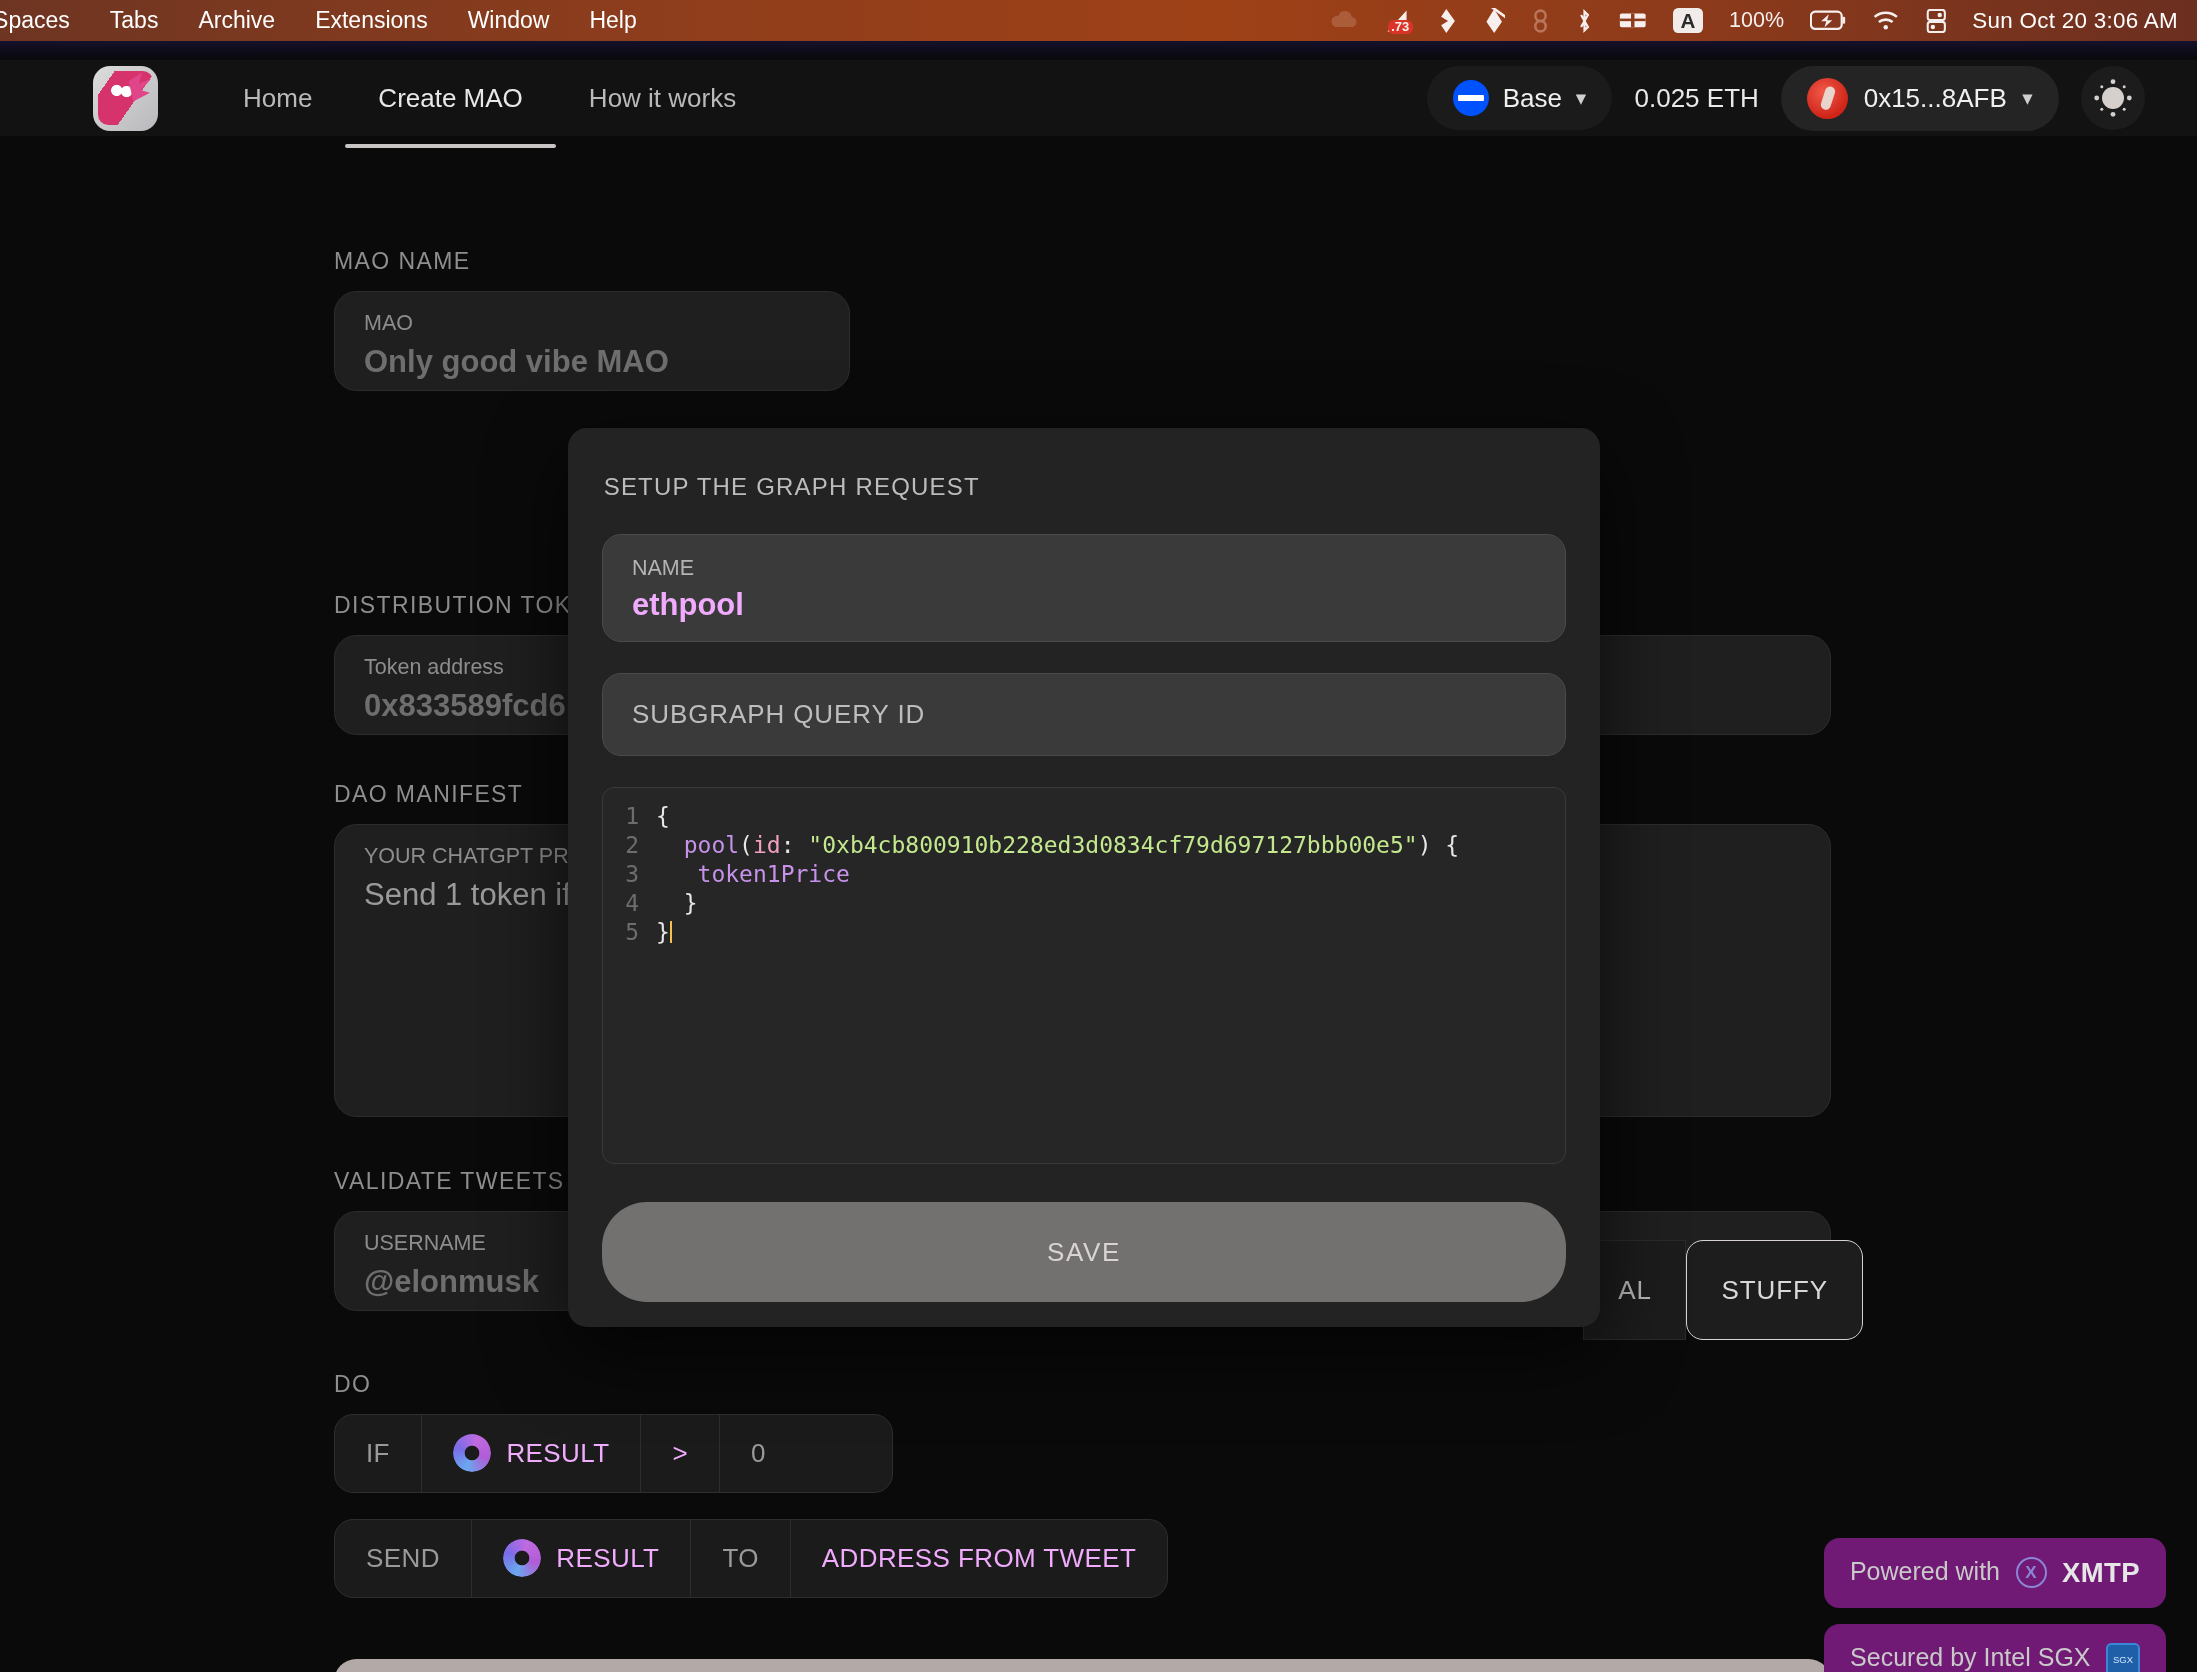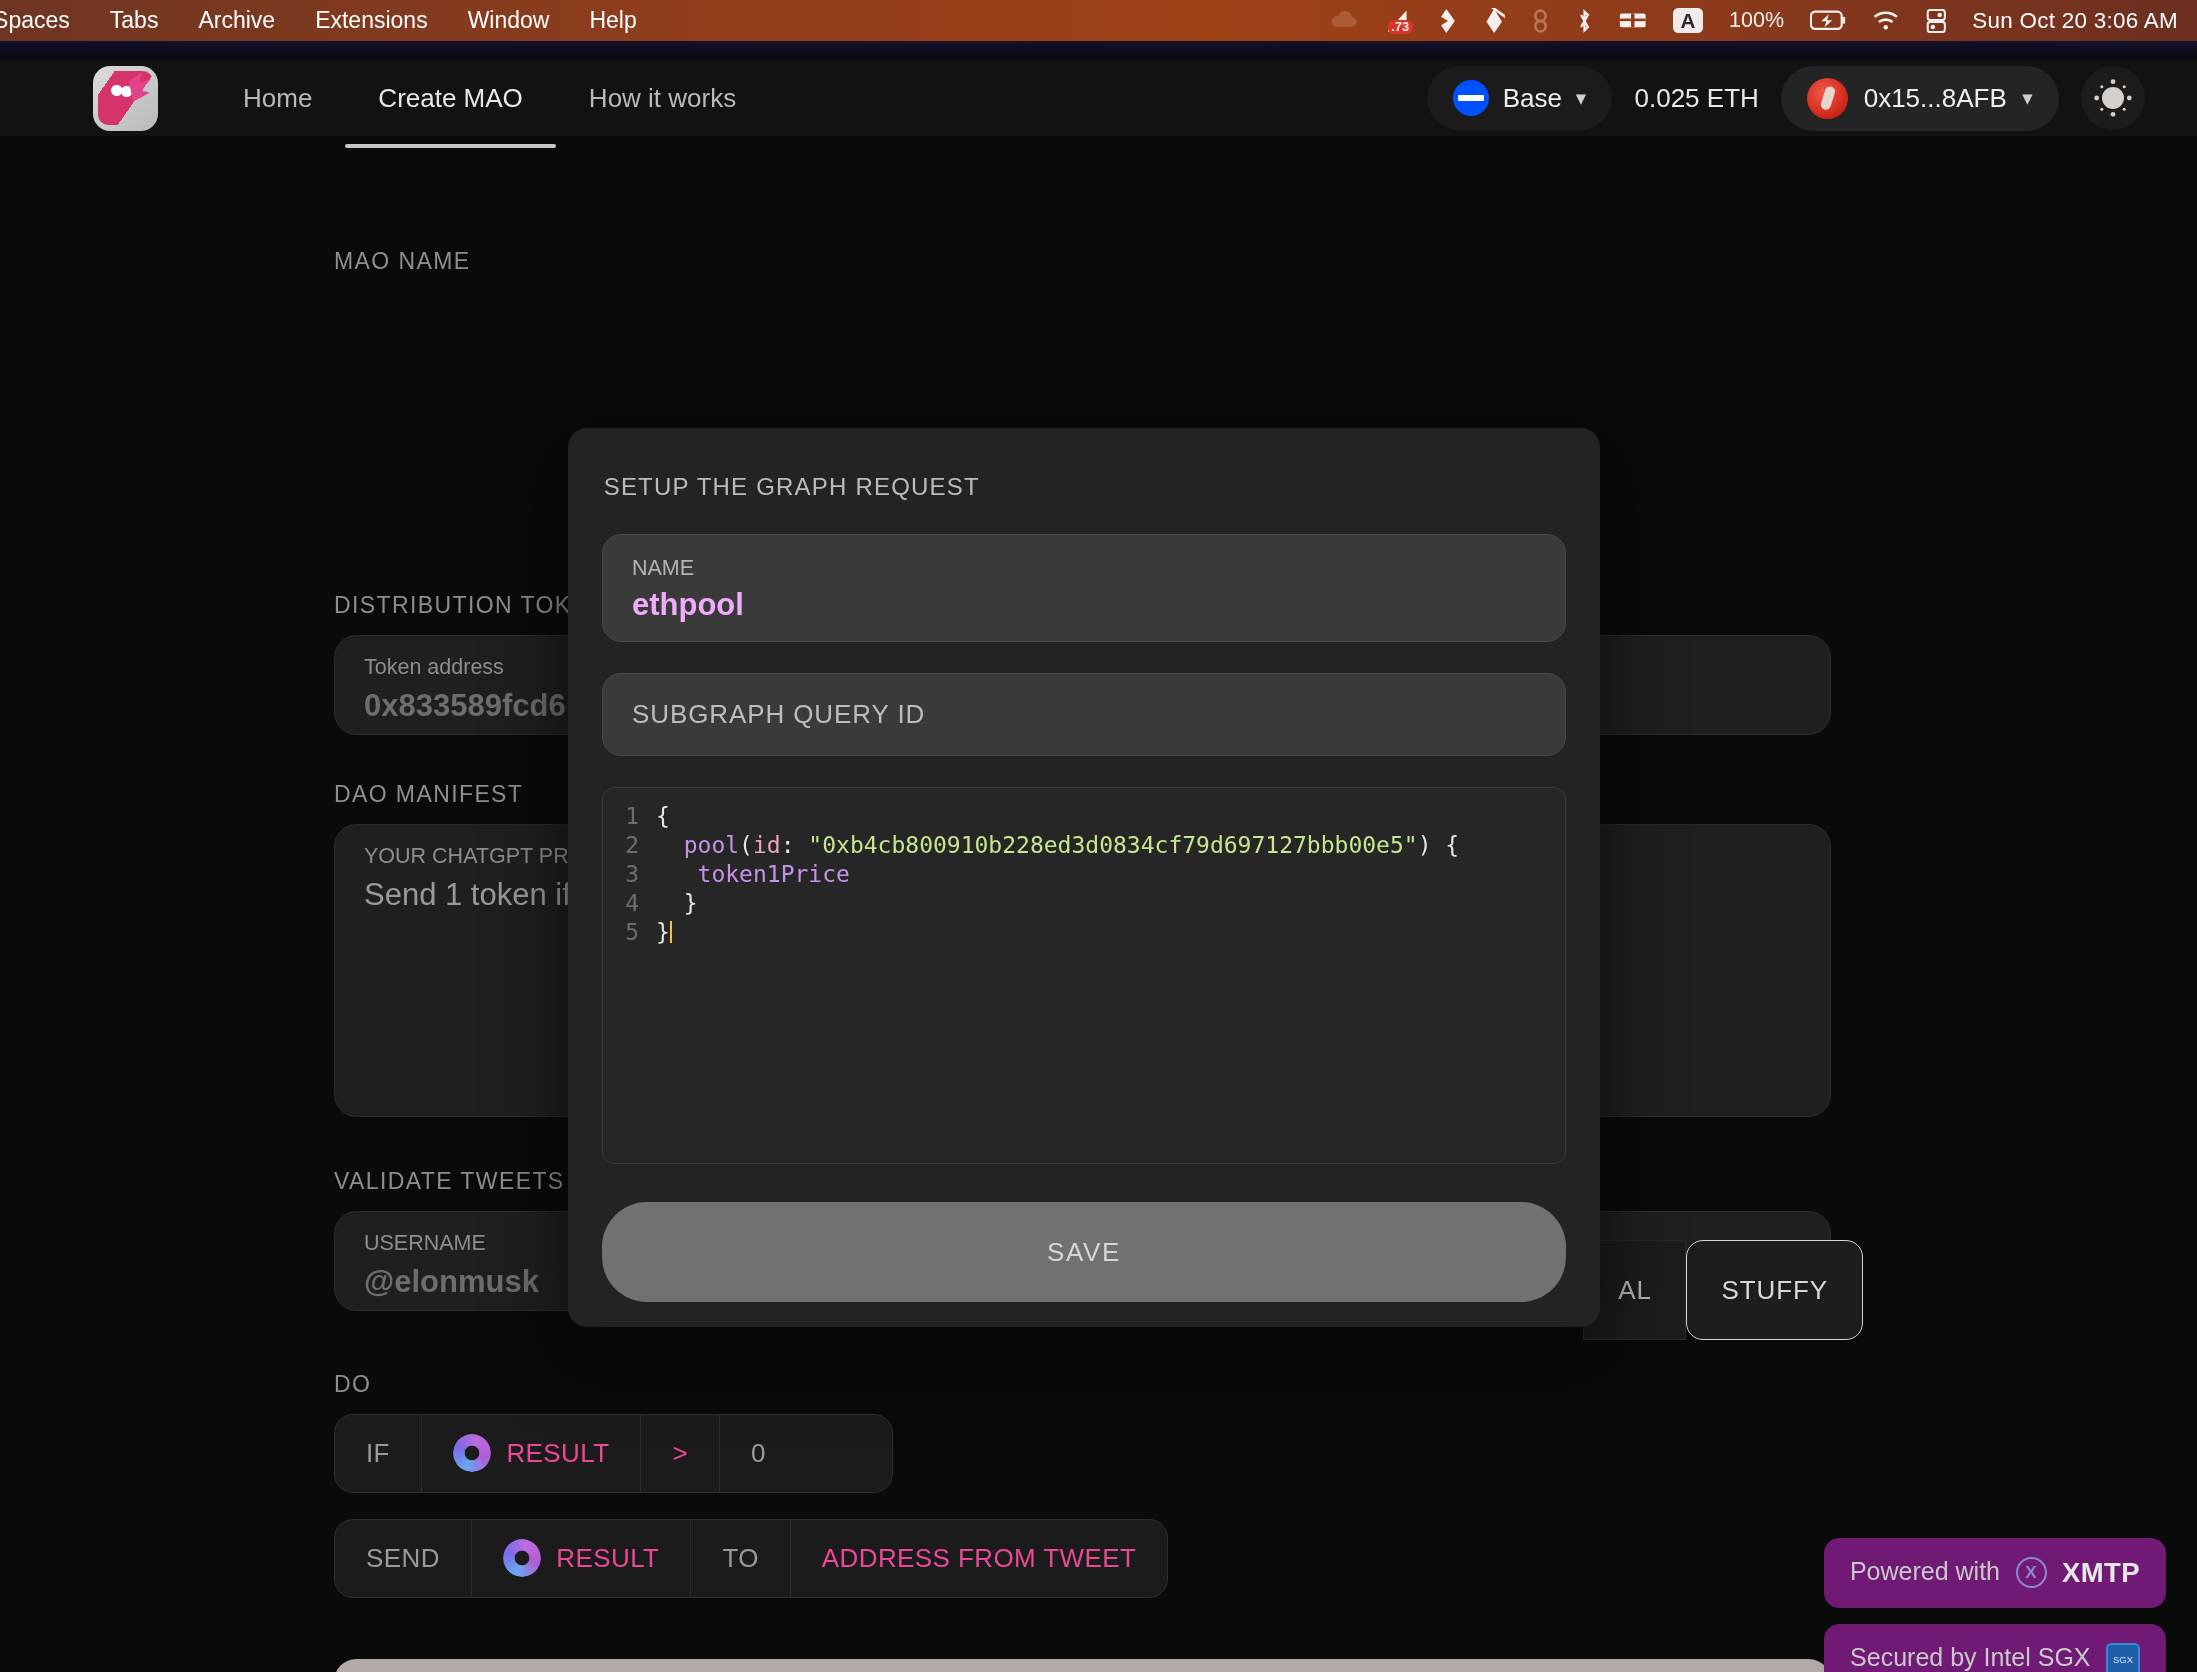--- a/index.html
+++ b/index.html
@@ -171,21 +171,21 @@
 
   
   #blk-do { position: absolute; top: 1235px; left: 0; width: 2197px; }
   .logicrow {
     display: flex; align-items: stretch; margin-left: 334px;
     background: #1b1b1b; border: 0.9px solid #2e2e2e; border-radius: 19px;
     overflow: hidden; height: 79px; width: max-content;
   }
   .cell {
     display: flex; align-items: center; gap: 15.5px;
-    padding: 0 31px; color: #ec4899; font-size: 26px;
+    padding: 0 31px; color: #f0abfc; font-size: 26px;
     border-right: 0.9px solid #2e2e2e; letter-spacing: 0.4px;
   }
   .cell:last-child { border-right: none; }
   .cell.muted { color: #9a9a9a; }
   .oai {
     width: 38px; height: 38px; border-radius: 50%; flex: none;
     background: conic-gradient(from 200deg, #6aa8ef, #7b6ce8, #c06ae0, #b05cd6, #6aa8ef);
     -webkit-mask: radial-gradient(circle at 50% 50%, transparent 0 6.9px, #000 7.7px);
             mask: radial-gradient(circle at 50% 50%, transparent 0 6.9px, #000 7.7px);
   }
@@ -376,20 +376,24 @@
       <div id="themebtn">
         <span class="sun"></span>
       </div>
     </div>
   </div>
 
   <div id="form">
 
     <div style="position:absolute;top:112px;left:0;width:2197px;">
       <div class="sect-label">MAO NAME</div>
+      <div class="field" id="f-name">
+        <div class="flabel">MAO</div>
+        <div class="fvalue">Only good vibe MAO</div>
+      </div>
     </div>
 
     <div id="blk-token">
       <div class="sect-label">DISTRIBUTION TOKEN</div>
       <div class="field" id="f-token">
         <div class="flabel">Token address</div>
         <div class="fvalue">0x833589fcd6</div>
       </div>
     </div>
 

